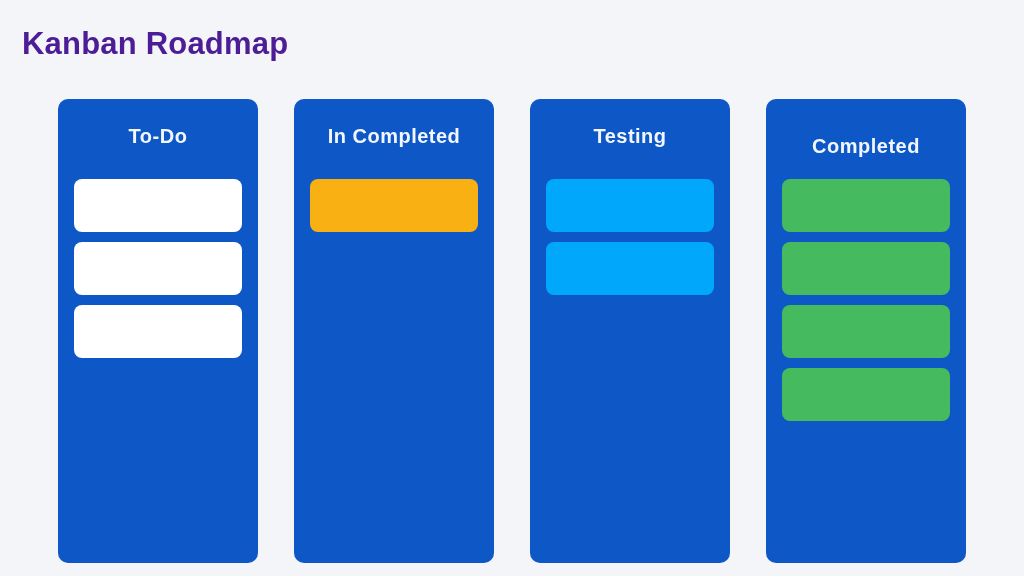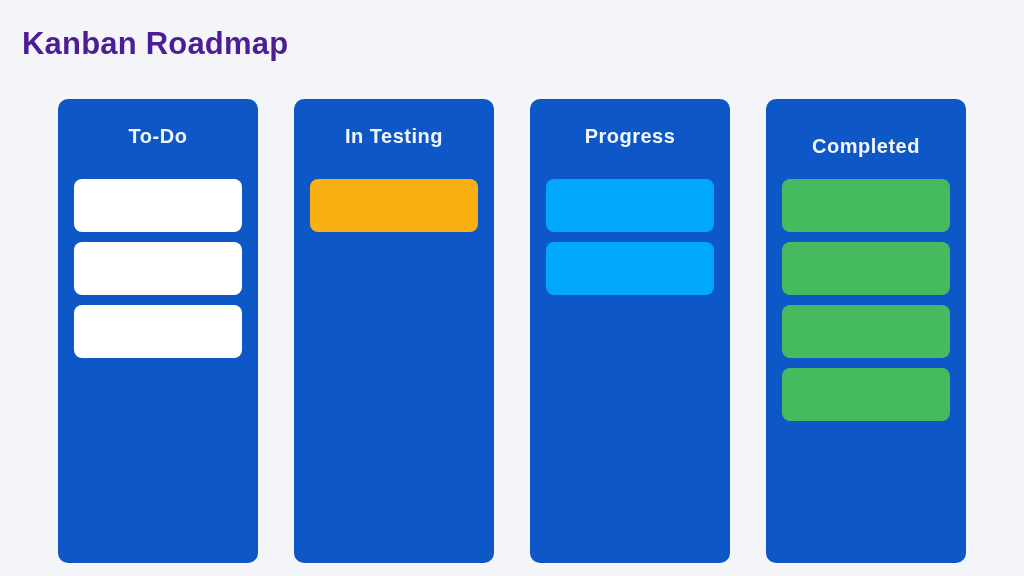--- a/index.html
+++ b/index.html
@@ -77,28 +77,28 @@
   <div class="kanban-column" style="background: rgb(14, 87, 198);">
     <span class="column-header" style="color: rgb(242, 247, 255);">To-Do</span>
     <div class="cards">
         <div class="kanban-card" style="background: rgb(255, 255, 255);"></div>
         <div class="kanban-card" style="background: rgb(255, 255, 255);"></div>
         <div class="kanban-card" style="background: rgb(255, 255, 255);"></div>
       </div>
   </div>
 
   <div class="kanban-column" style="background: rgb(14, 87, 198);">
-    <span class="column-header" style="color: rgb(242, 247, 255);">In Testing</span>
+    <span class="column-header" style="color: rgb(242, 247, 255);">In Completed</span>
     <div class="cards">
         <div class="kanban-card" style="background: rgb(248, 176, 19);"></div>
       </div>
   </div>
 
   <div class="kanban-column" style="background: rgb(14, 87, 198);">
-    <span class="column-header" style="color: rgb(242, 247, 255);">Progress</span>
+    <span class="column-header" style="color: rgb(242, 247, 255);">Testing</span>
     <div class="cards">
         <div class="kanban-card" style="background: rgb(0, 167, 250);"></div>
         <div class="kanban-card" style="background: rgb(0, 167, 250);"></div>
       </div>
   </div>
 
   <div class="kanban-column" style="background: rgb(14, 87, 198);">
     <span class="column-header" style="color: rgb(242, 247, 255); margin-top: 36px;">Completed</span>
     <div class="cards">
         <div class="kanban-card" style="background: rgb(69, 186, 95);"></div>

